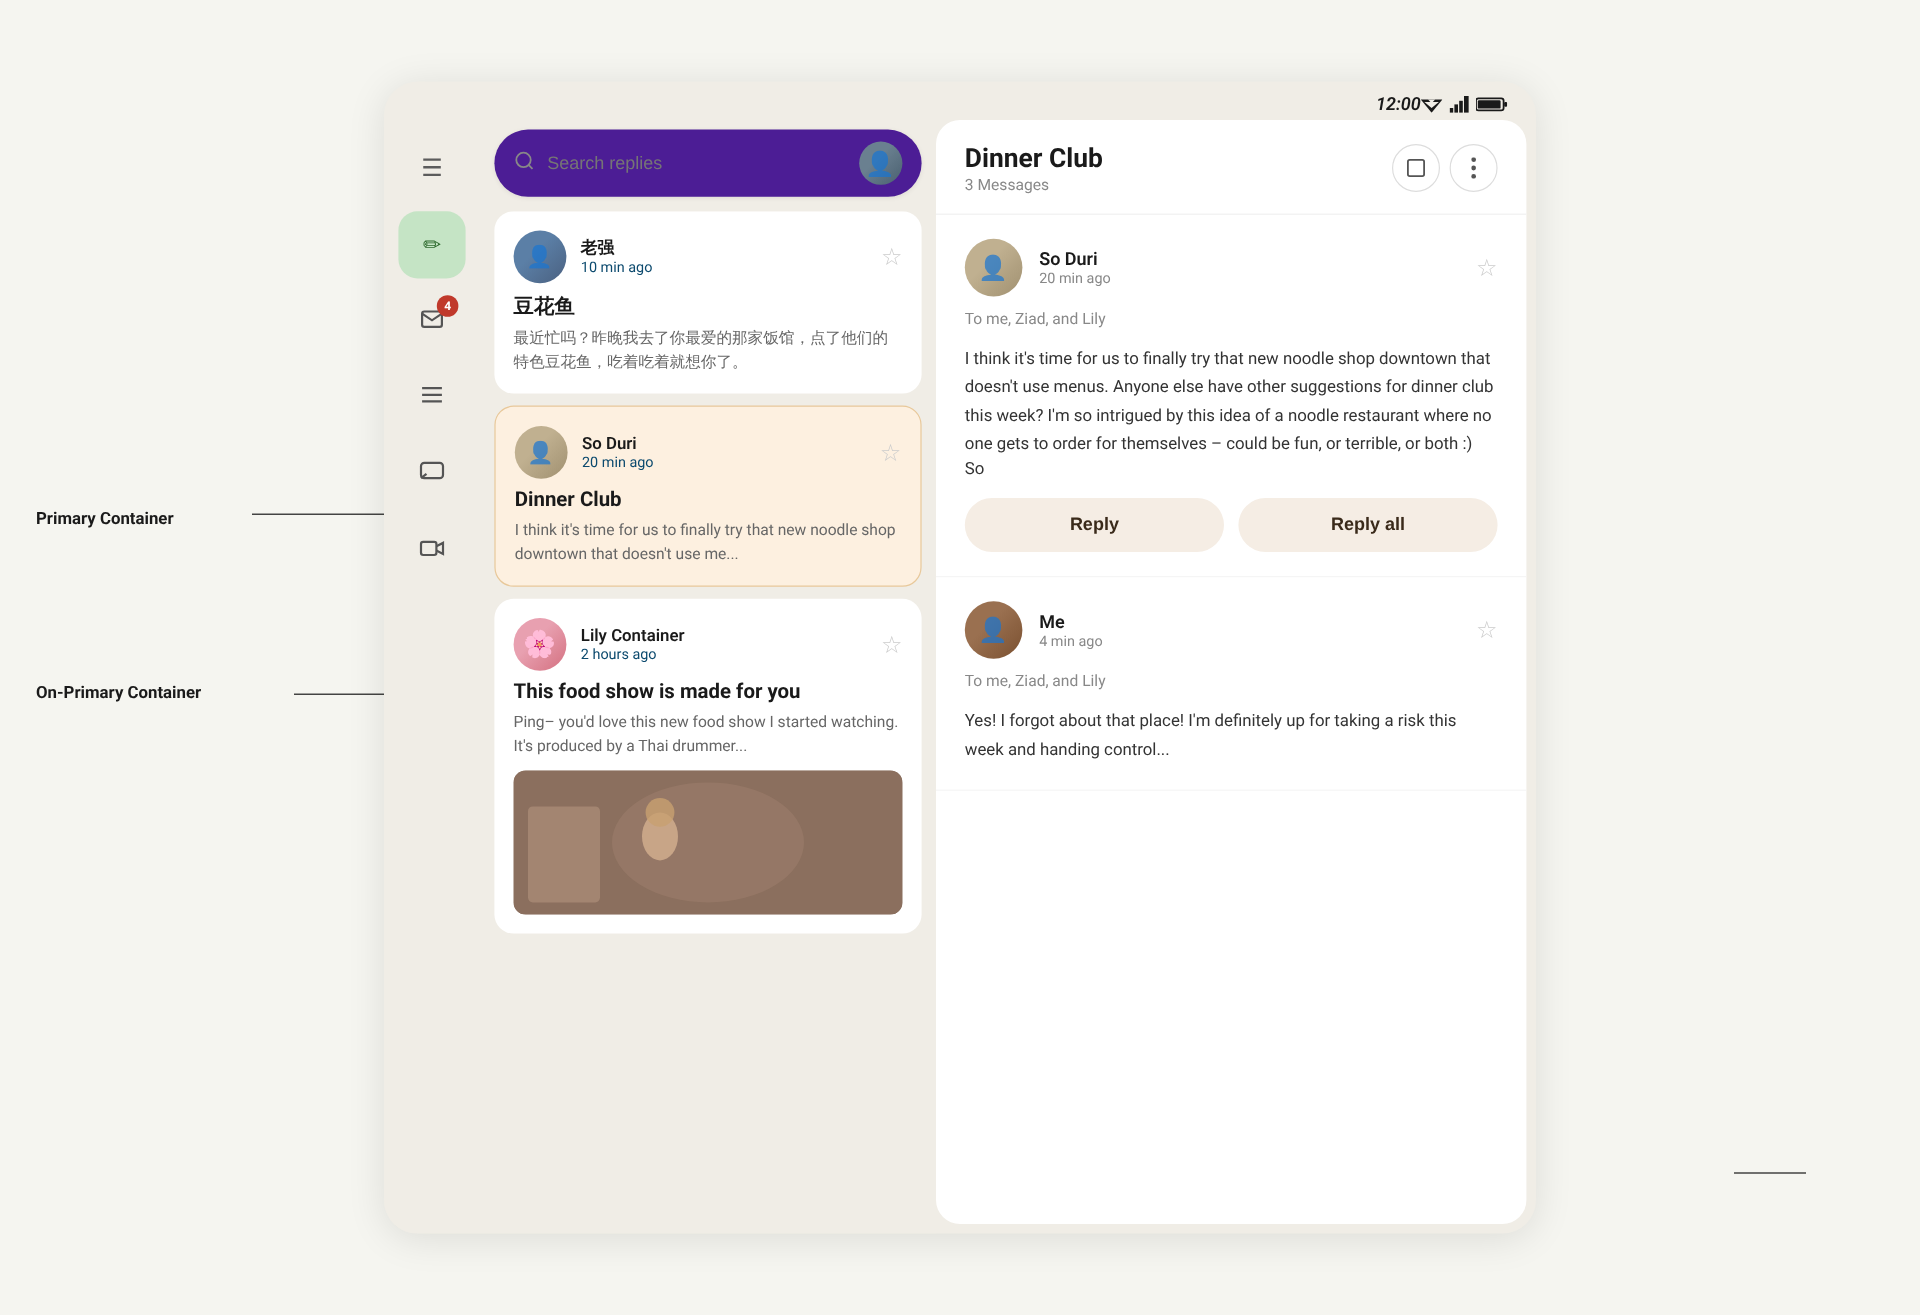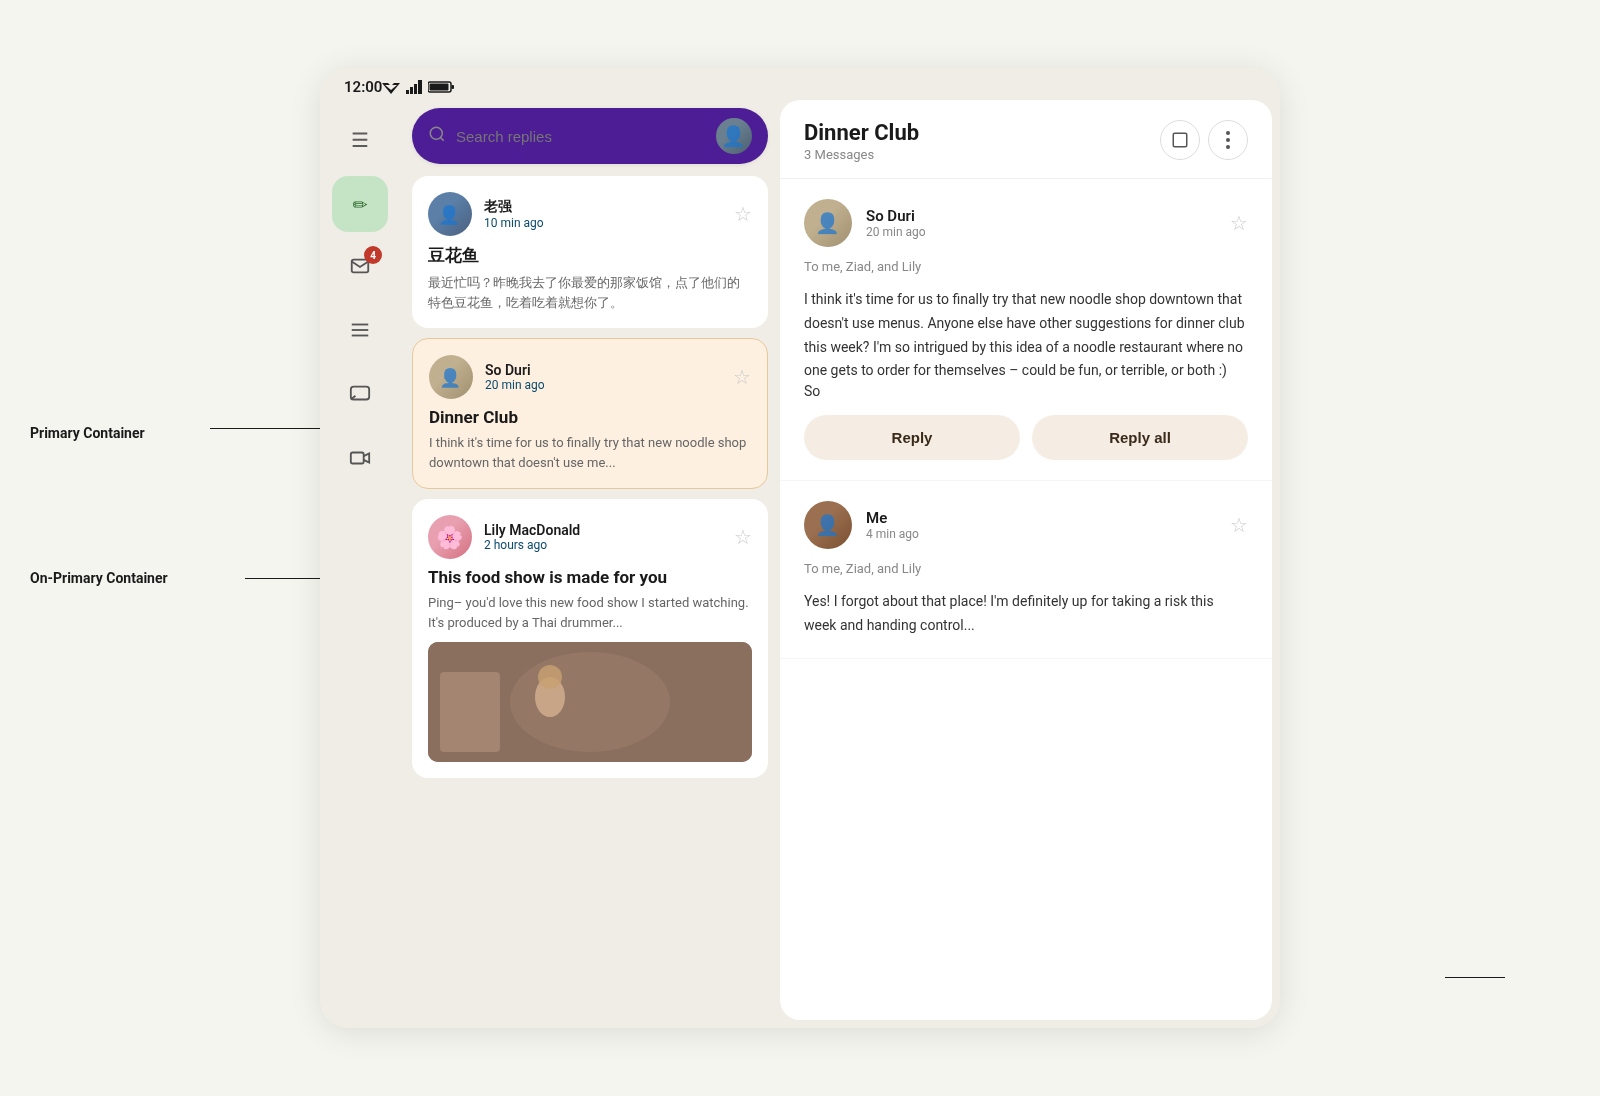--- a/index.html
+++ b/index.html
@@ -21,24 +21,25 @@
       height: 960px;
       position: relative;
       box-shadow: 0 4px 32px rgba(0,0,0,0.10);
       overflow: hidden;
       display: flex;
       flex-direction: column;
     }
 
     .status-bar {
       display: flex;
-      justify-content: flex-start;
+      justify-content: flex-end;
       align-items: center;
       padding: 10px 24px 4px 24px;
       flex-shrink: 0;
+      font-style: italic;
     }
 
     .status-time {
       font-size: 15px;
       font-weight: 600;
       color: #1a1a1a;
     }
 
     .status-icons {
       display: flex;
@@ -504,21 +505,21 @@
               <span class="star-btn" style="color:#ccc;">☆</span>
             </div>
             <div class="email-subject">Dinner Club</div>
             <div class="email-preview">I think it's time for us to finally try that new noodle shop downtown that doesn't use me...</div>
           </div>
 
           <div class="email-card">
             <div class="email-card-header">
               <div class="avatar-medium avatar-lily">🌸</div>
               <div class="email-card-meta">
-                <div class="sender-name">Lily MacDonald</div>
+                <div class="sender-name">Lily Container</div>
                 <div class="email-time">2 hours ago</div>
               </div>
               <span class="star-btn">☆</span>
             </div>
             <div class="email-subject">This food show is made for you</div>
             <div class="email-preview">Ping– you'd love this new food show I started watching. It's produced by a Thai drummer...</div>
             <div class="email-image">
               <svg width="100%" height="120" viewBox="0 0 340 120" preserveAspectRatio="xMidYMid slice">
                 <rect width="340" height="120" fill="#8b6f5e"></rect>
                 <ellipse cx="170" cy="60" rx="80" ry="50" fill="#a0806e" opacity="0.5"></ellipse>

